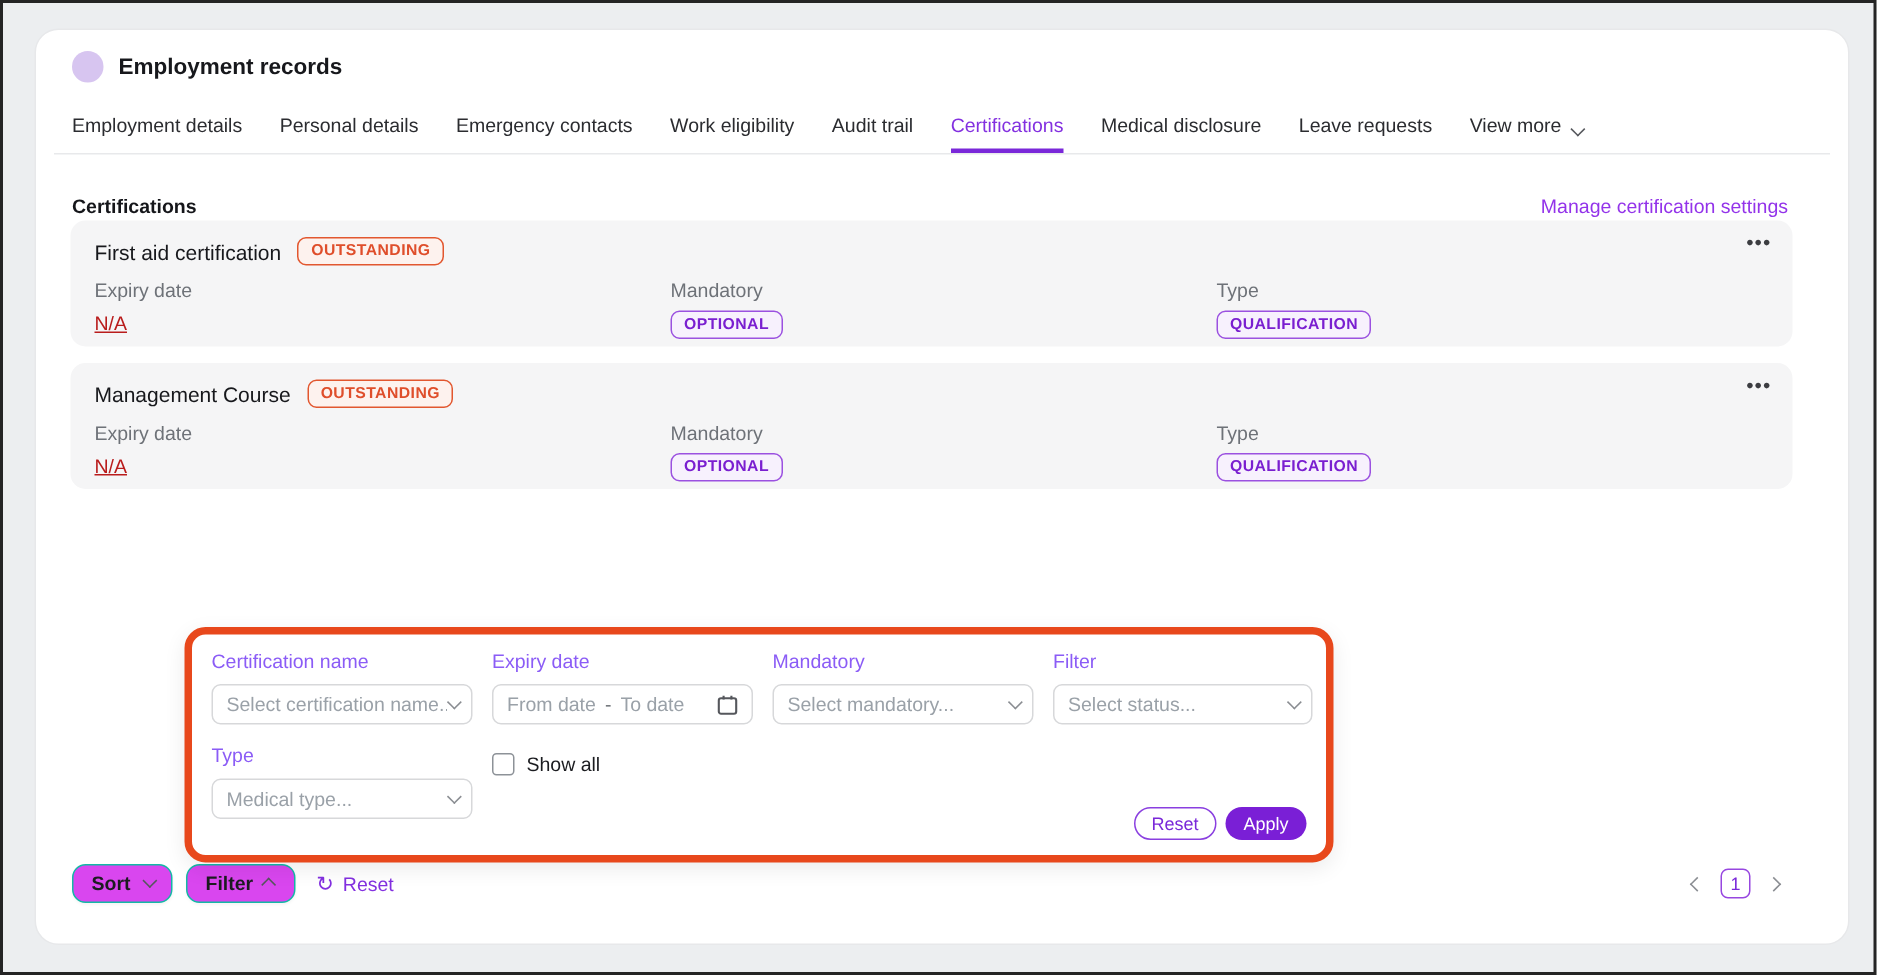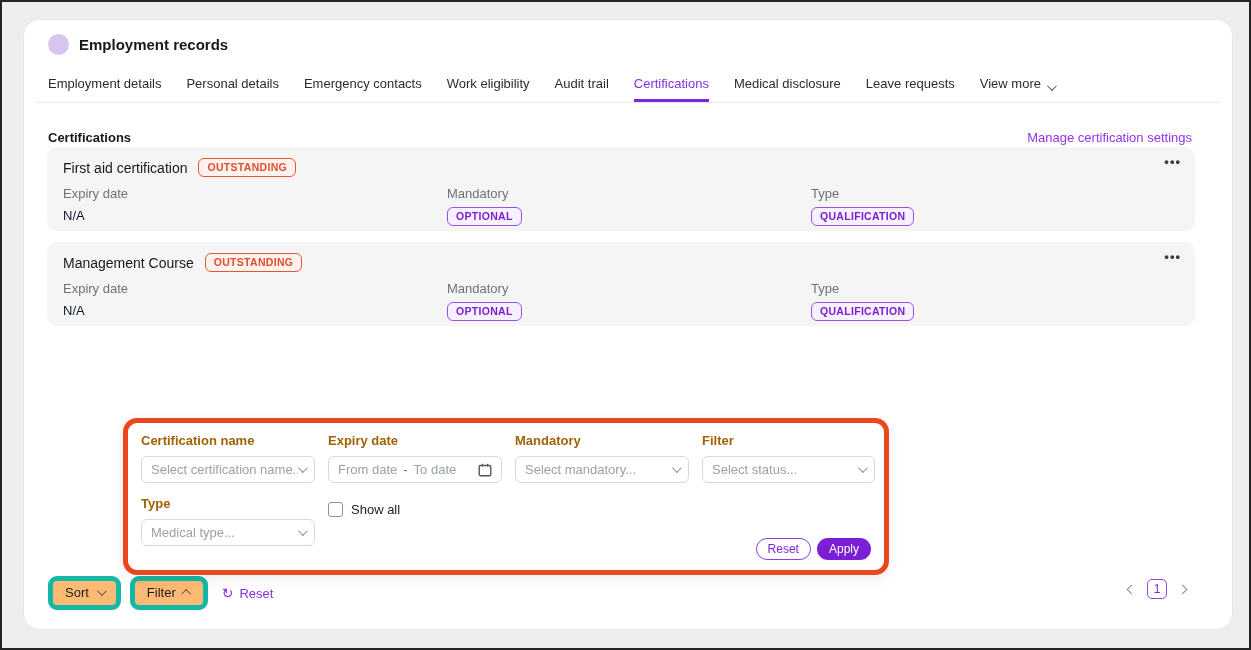--- a/index.html
+++ b/index.html
@@ -59,37 +59,37 @@
   .cert-head { display:flex; align-items:center; gap:11px; }
   .cert-name { font-size:14px; color:#17181c;text-align:right; }
   .badge {
     font-size:10.5px; font-weight:bold; letter-spacing:.3px;
     padding:2px 8px 3px 8px; border-radius:6px; display:inline-block;
   }
   .badge.outstanding { color:#df4e2b; border:1px solid #e2572f; background:#fdf2ee; }
   .badge.purple { color:#7a1fd0; border:1px solid #9b51e0; background:#f7f1fd; }
   .cert-grid { display:grid; grid-template-columns:384px 364px 1fr; margin-top:9px; }
   .cell-label { font-size:13px; color:#6e7278; }
-  .cell-value { font-size:13px; color:#0f172a; margin-top:7px; }
+  .cell-value { font-size:13px; color:#b91c1c; margin-top:7px;text-decoration:underline; }
   .cell-badge { margin-top:5px; }
   .dots-btn {
     position:absolute; right:14px; top:8px; cursor:pointer;
     font-size:13px; font-weight:bold; color:#3c3d41; letter-spacing:1px; line-height:1;
   }
 
   
   .highlight-box {
     position:absolute; left:99px; top:398px; width:766px; height:157px;
     border:5px solid #e8481c; border-radius:14px; z-index:5;
     background:#ffffff;
     box-shadow:0 4px 14px rgba(0,0,0,0.08);
   }
   .popup-inner { position:relative; width:100%; height:100%; padding:10px 13px; }
   .fgrid { display:grid; grid-template-columns:174px 174px 174px 173px; column-gap:13px; }
-  .flabel { font-size:13px; font-weight:bold; color:#a16207; margin-bottom:8px; }
+  .flabel { font-size:13px; font-weight:normal; color:#8b5cf6; margin-bottom:8px; }
   .fctrl {
     height:27px; border:1px solid #d7d8da; border-radius:6px; background:#fff;
     display:flex; align-items:center; padding:0 9px; cursor:pointer;
   }
   .ph { font-size:13px; color:#9aa1a8; white-space:nowrap; overflow:hidden; flex:1; }
   .row2 { margin-top:13px; }
   .checkline { display:flex; align-items:center; gap:8px; margin-top:6px; }
   .checkbox { width:15px; height:15px; border:1.5px solid #8d9298; border-radius:3px; background:#fff; cursor:pointer; }
   .checklabel { font-size:13px; color:#1b1c20; }
   .popup-btns { position:absolute; right:13px; bottom:10px; display:flex; gap:6px; }
@@ -103,22 +103,22 @@
   }
   .datefield { display:flex; align-items:center; gap:6px; }
   .datefield .ph { flex:none; }
   .date-dash { font-size:13px; color:#6e7278; }
   .cal-icon { margin-left:auto; display:flex; }
 
   
   .toolbar { position:absolute; left:24px; top:556px; display:flex; align-items:center; gap:9px; }
   .tool-btn {
     display:flex; align-items:center; gap:8px;
-    font-size:13px; font-weight:normal; color:#1b1c20;
-    background:#fdba74; border:5px solid #14b8a6; border-radius:9px;
+    font-size:13px; font-weight:bold; color:#1b1c20;
+    background:#d946ef; border:1px solid #14b8a6; border-radius:9px;
     padding:4px 12px 5px 12px; cursor:pointer; font-family:inherit;
     box-shadow:0 1px 2px rgba(0,0,0,0.04);
   }
   .reset-link { display:flex; align-items:center; gap:6px; margin-left:5px; color:#8330e0; font-size:13px; cursor:pointer; }
   .refresh-glyph { font-size:14px; line-height:1; }
 
   
   .pager { position:absolute; right:44px; top:559px; display:flex; align-items:center; gap:10px; }
   .page-box {
     width:20px; height:20px; border:1px solid #9747e0; border-radius:5px;

